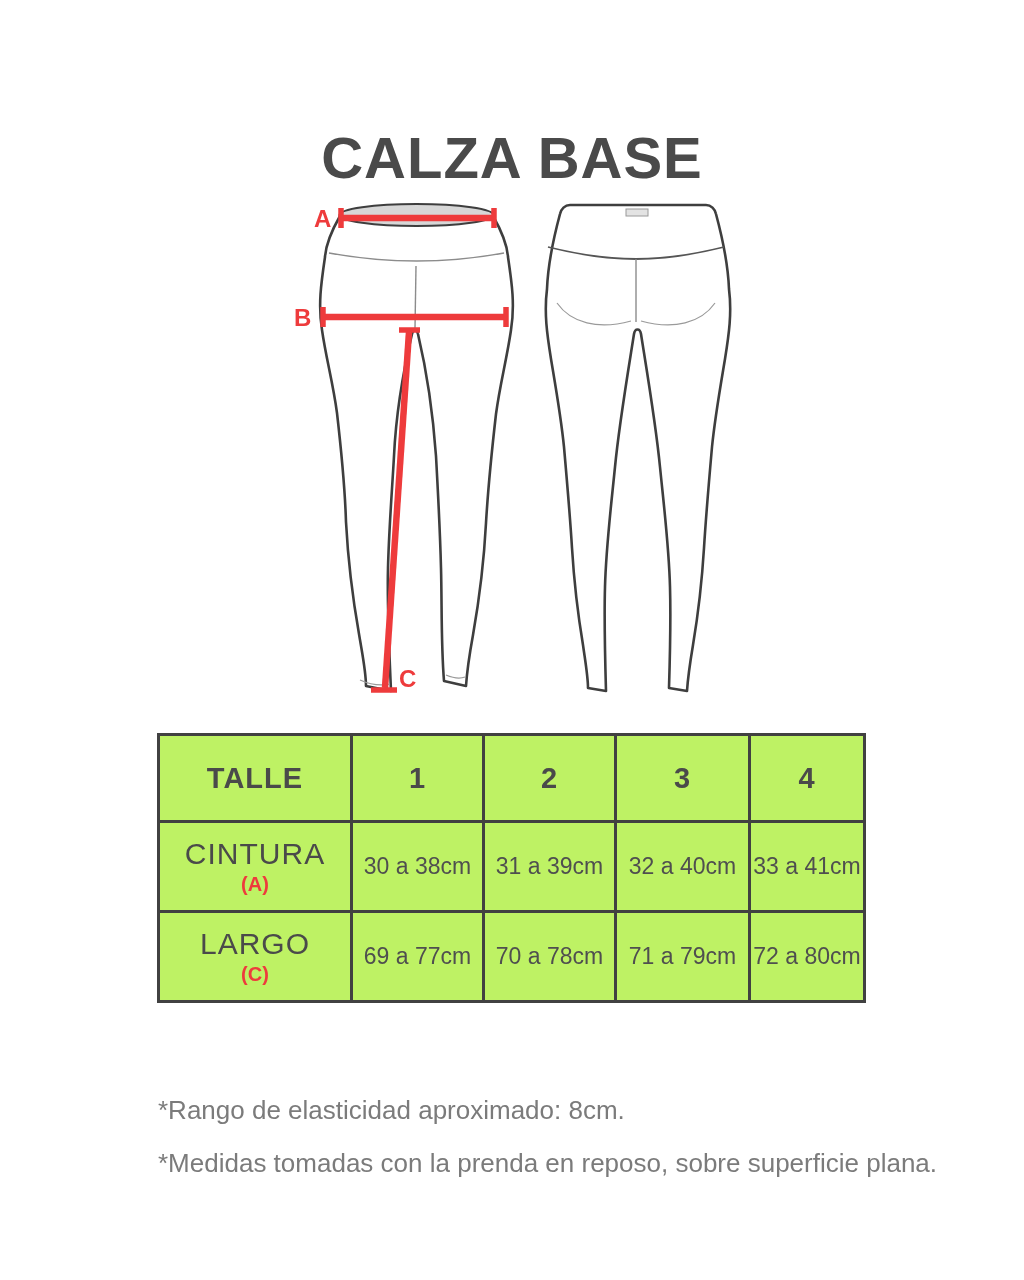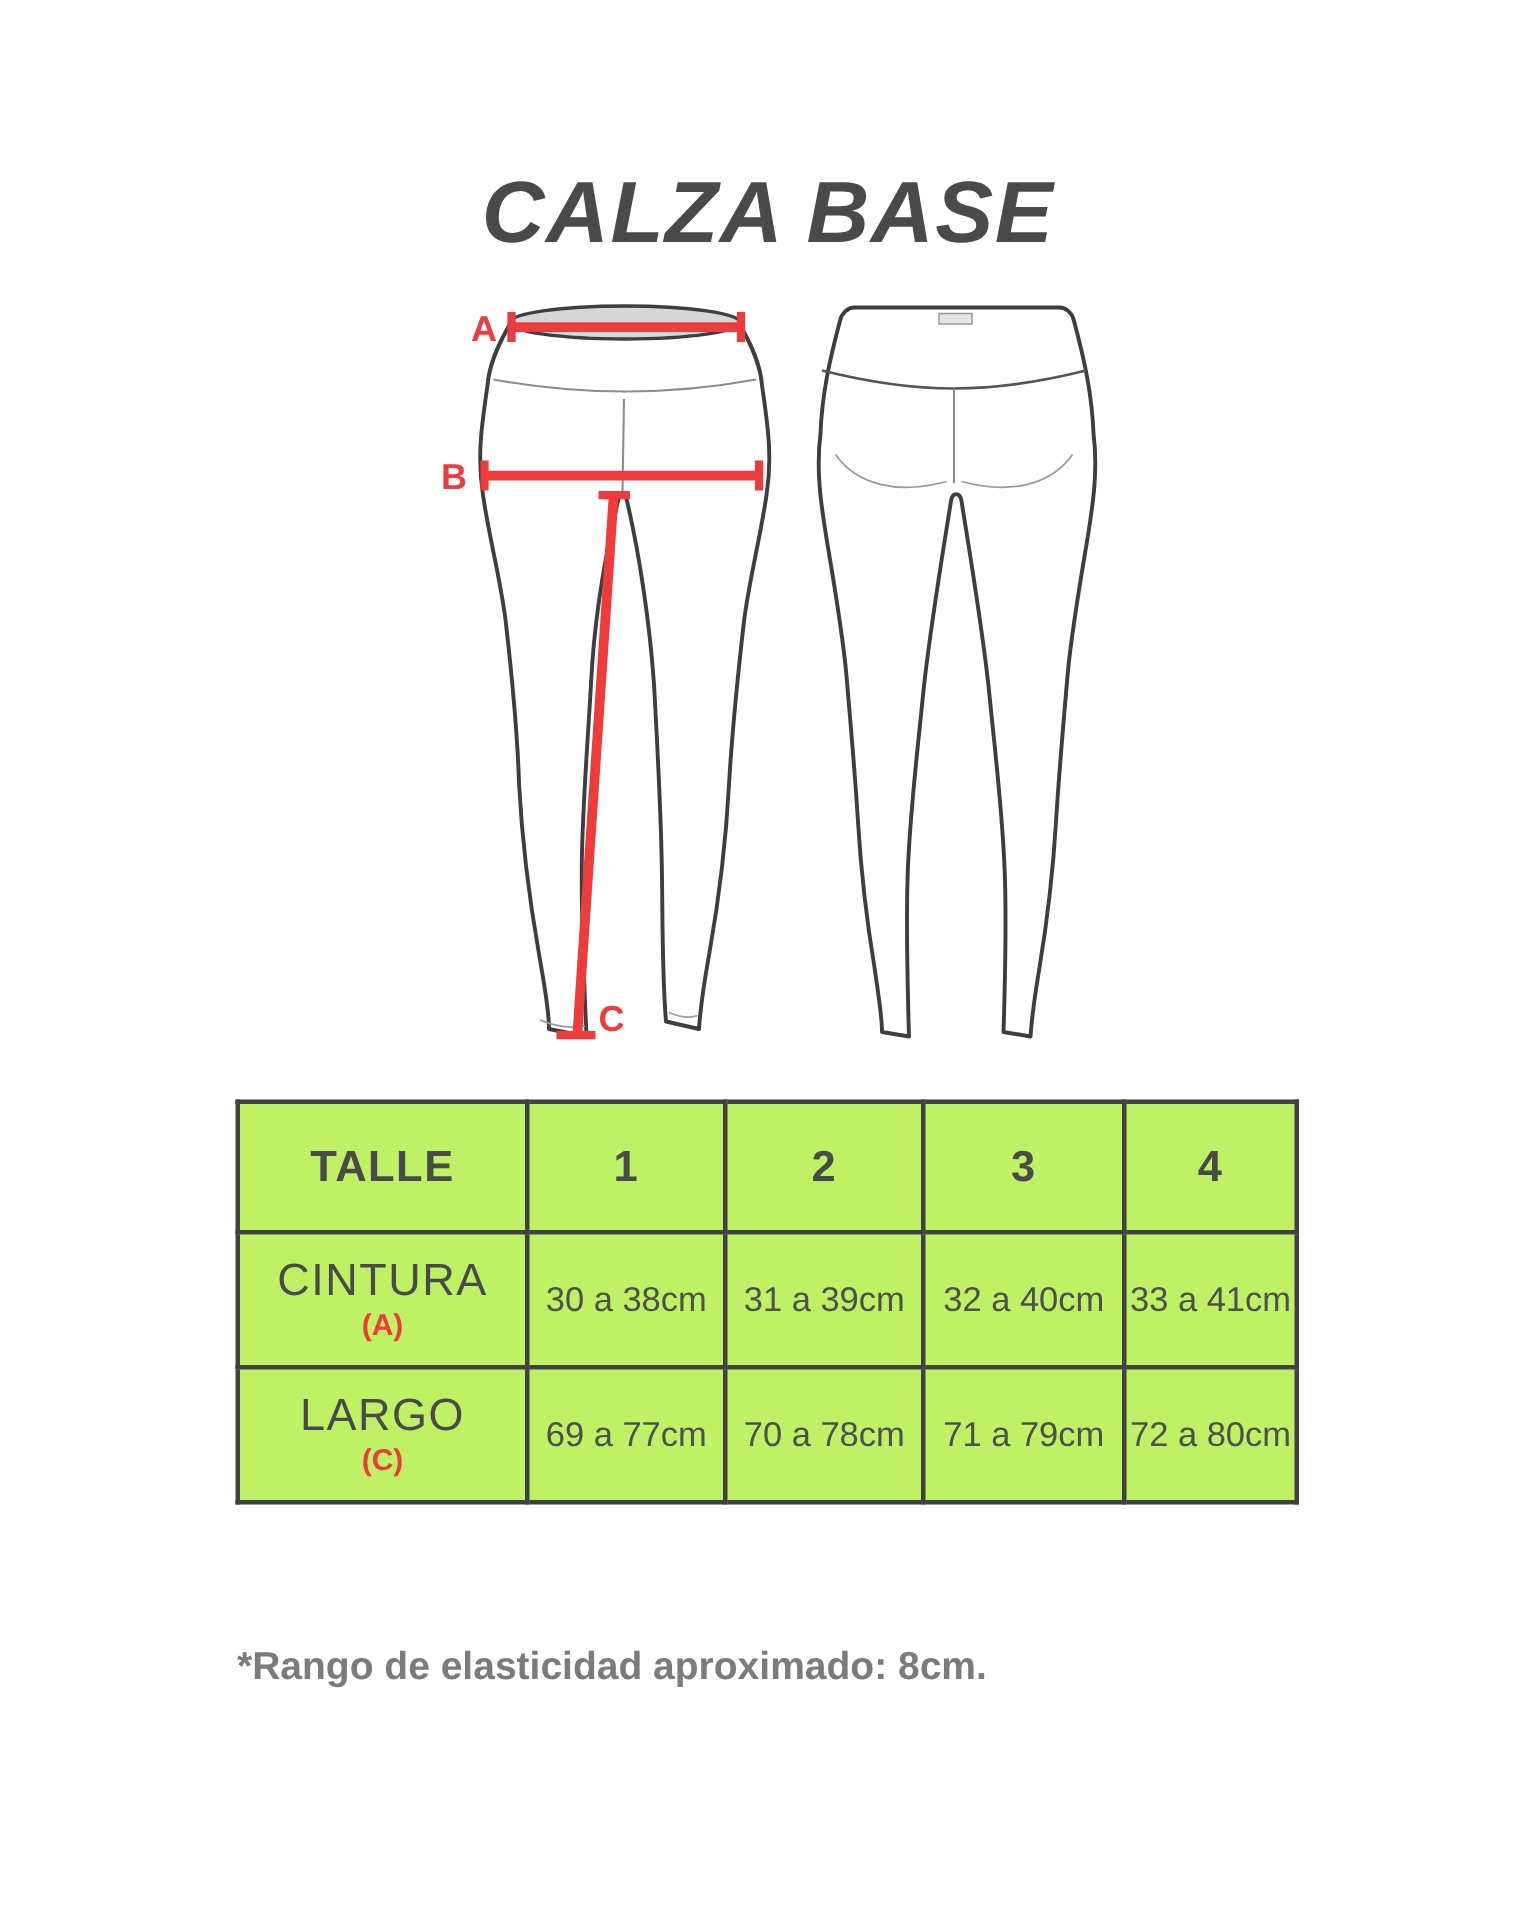--- a/index.html
+++ b/index.html
@@ -7,30 +7,29 @@
     padding: 0;
     width: 1024px;
     height: 1280px;
     background: #ffffff;
     font-family: "Liberation Sans", sans-serif;
     overflow: hidden;
     position: relative;
   }
   .page-title {
     position: absolute;
-    top: 108px;
+    top: 124px;
     left: 0;
     width: 1024px;
     text-align: center;
     font-size: 58px;
     font-weight: bold;
     letter-spacing: 1px;
     color: #4a4a4a;
     margin: 0;
-    font-style: italic;
   }
   .diagram-wrap {
     position: absolute;
     left: 280px;
     top: 195px;
     width: 480px;
     height: 515px;
   }
   .size-table {
     position: absolute;
@@ -75,21 +74,21 @@
   }
   .footnotes {
     position: absolute;
     left: 158px;
     top: 1090px;
     width: 830px;
     color: #7b7b7b;
     font-size: 26px;
   }
   .footnote-line { line-height: 40px; }
-  .footnote-1 { margin-bottom: 13px; font-weight: bold; }
+  .footnote-1 { margin-bottom: 13px; }
   .measure-label {
     font-family: "Liberation Sans", sans-serif;
     font-weight: bold;
     font-size: 24px;
     fill: #ee3b3c;
   }
 </style>
 </head>
 <body>
 
@@ -221,13 +220,14 @@
     <td><span class="cell-value">69 a 77cm</span></td>
     <td><span class="cell-value">70 a 78cm</span></td>
     <td><span class="cell-value">71 a 79cm</span></td>
     <td><span class="cell-value">72 a 80cm</span></td>
   </tr>
 </tbody>
   </table>
 
 <div class="footnotes">
   <div class="footnote-line footnote-1">*Rango de elasticidad aproximado: 8cm.</div>
+  <div class="footnote-line">*Medidas tomadas con la prenda en reposo, sobre superficie plana.</div>
 </div>
 
 </body></html>

